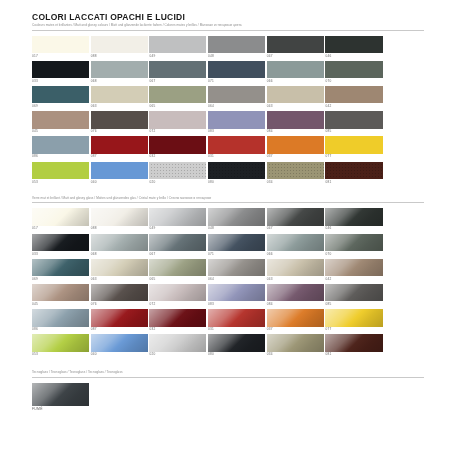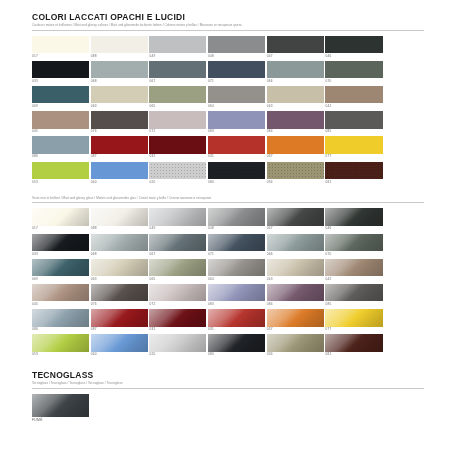--- a/index.html
+++ b/index.html
@@ -417,21 +417,20 @@
           <div class="code">034</div>
         </div>
         <div class="cell">
           <span class="chip gloss" style="background: rgb(75, 32, 24);"></span>
           <div class="code">081</div>
         </div>
       </div>
   </div>
 
   <div class="section sec-tecno">
-    <div class="sec-title">TECNOGLASS</div>
     <div class="sec-sub">Tecnoglass / Tecnoglass / Tecnoglass / Tecnoglass / Tecnoglass</div>
     <div class="sec-rule"></div>
     <div class="grid tecno-grid" id="grid-2">
         <div class="cell">
           <span class="chip gloss" style="background: rgb(58, 64, 68);"></span>
           <div class="tecno-label">FUMÈ</div>
         </div>
       </div>
   </div>
 

